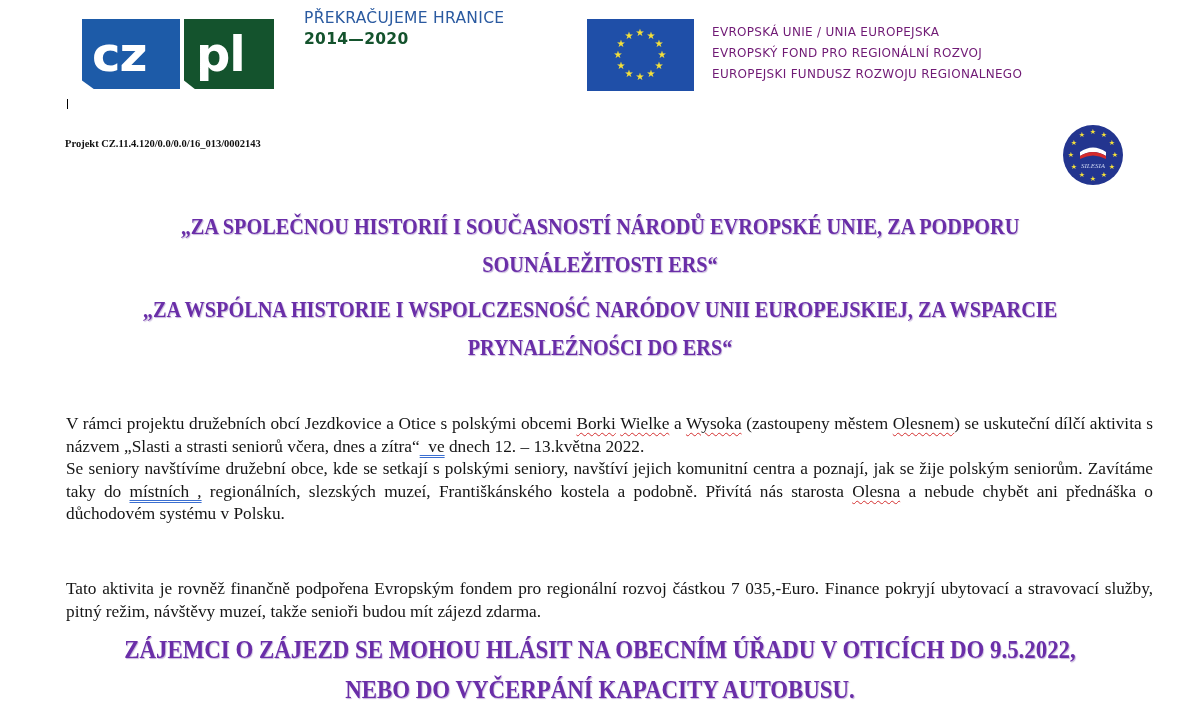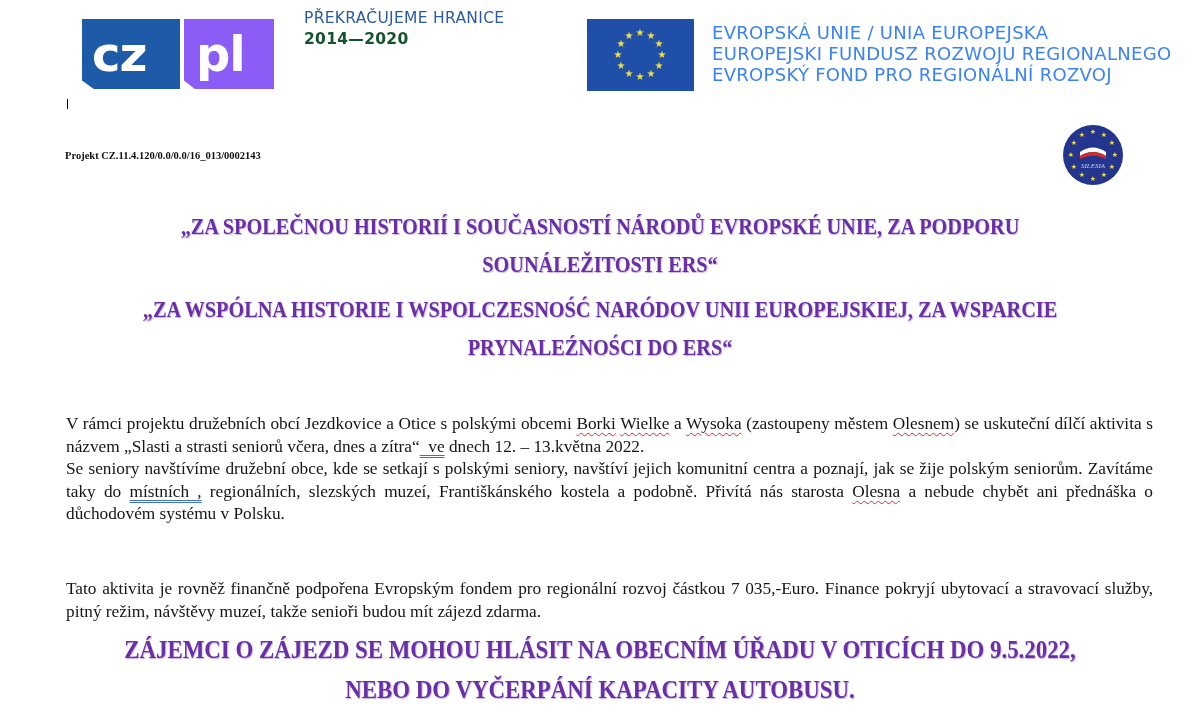--- a/index.html
+++ b/index.html
@@ -2,35 +2,35 @@
 <html><head>
 <meta charset="utf-8">
 <style>
   html, body { margin:0; padding:0; background:#ffffff; }
   body { width:1200px; height:707px; position:relative; overflow:hidden; font-family:"Liberation Serif", serif; color:#111; }
   .abs { position:absolute; }
 
   
   .czpl { left:82px; top:19px; width:212px; height:70px; }
   .czpl .cz { position:absolute; left:0; top:0; width:98px; height:70px; background:#1d5ba8; clip-path:polygon(0 0,100% 0,100% 100%,12% 100%,0 88%); }
-  .czpl .pl { position:absolute; left:102px; top:0; width:90px; height:70px; background:#8b5cf6; clip-path:polygon(0 0,100% 0,100% 100%,12% 100%,0 88%); }
+  .czpl .pl { position:absolute; left:102px; top:0; width:90px; height:70px; background:#14532d; clip-path:polygon(0 0,100% 0,100% 100%,12% 100%,0 88%); }
   .czpl .txt { position:absolute; top:6px; color:#fff; font-family:"DejaVu Sans", sans-serif; font-weight:bold; font-size:48px; letter-spacing:-1px; line-height:58px; }
   .czpl .cz .txt { left:10px; }
   .czpl .pl .txt { left:12px; }
 
   .logo-text { font-family:"DejaVu Sans", sans-serif; color:#2a5aa0; font-size:15.5px; line-height:21px; letter-spacing:0.3px; }
   .logo-text .yrs { font-weight:bold; color:#14532d; }
   .czpl-text { left:292px; top:8px;margin-left:12px; }
 
   .euflag { left:587px; top:19px; width:107px; height:72px; background:#1f4fa8; }
-  .eu-text { left:712px; top:22px; font-size:18px; color:#3b82f6; }
+  .eu-text { left:712px; top:22px; font-size:12px; color:#701a75; }
 
   .cursor { left:67px; top:99px; width:1px; height:10px; background:#000; }
 
-  .project { left:65px; top:150px; font-size:10.5px; font-weight:bold; }
+  .project { left:65px; top:138px; font-size:10.5px; font-weight:bold; }
 
   .badge { left:1063px; top:125px; width:60px; height:60px; border-radius:50%; background:#23358f; }
 
   .title { left:0; width:1200px; text-align:center; font-family:"Liberation Serif", serif; font-weight:bold; color:#6a2ea8; text-shadow:1px 1px 1px rgba(90,40,150,0.35); transform:scaleX(0.88); transform-origin:600px 0; }
   .t1 { top:208px; font-size:23px; line-height:38px; }
   .t2 { top:291px; font-size:23px; line-height:38px; }
 
   .para { left:66px; width:1087px; font-size:17.3px; line-height:22.5px; text-align:justify; color:#151515; }
   .p1 { top:413px; }
   .p2 { top:578px; }
@@ -68,22 +68,22 @@
       <text x="42" y="58" font-size="10" text-anchor="middle">★</text>
       <text x="34" y="50" font-size="10" text-anchor="middle">★</text>
       <text x="31" y="39" font-size="10" text-anchor="middle">★</text>
       <text x="34" y="28" font-size="10" text-anchor="middle">★</text>
       <text x="42" y="20" font-size="10" text-anchor="middle">★</text>
     </g>
   </svg>
 </div>
 <div class="abs logo-text eu-text">
   <div>EVROPSKÁ UNIE / UNIA EUROPEJSKA</div>
+  <div>EVROPSKÝ FOND PRO REGIONÁLNÍ ROZVOJ</div>
   <div>EUROPEJSKI FUNDUSZ ROZWOJU REGIONALNEGO</div>
-  <div>EVROPSKÝ FOND PRO REGIONÁLNÍ ROZVOJ</div>
 </div>
 
 <div class="abs cursor"></div>
 
 <div class="abs project">Projekt CZ.11.4.120/0.0/0.0/16_013/0002143</div>
 
 <div class="abs badge">
   <svg width="60" height="60" viewBox="0 0 60 60">
     <g fill="#f5e03a" font-size="7" text-anchor="middle">
       <text x="30" y="9">★</text>

